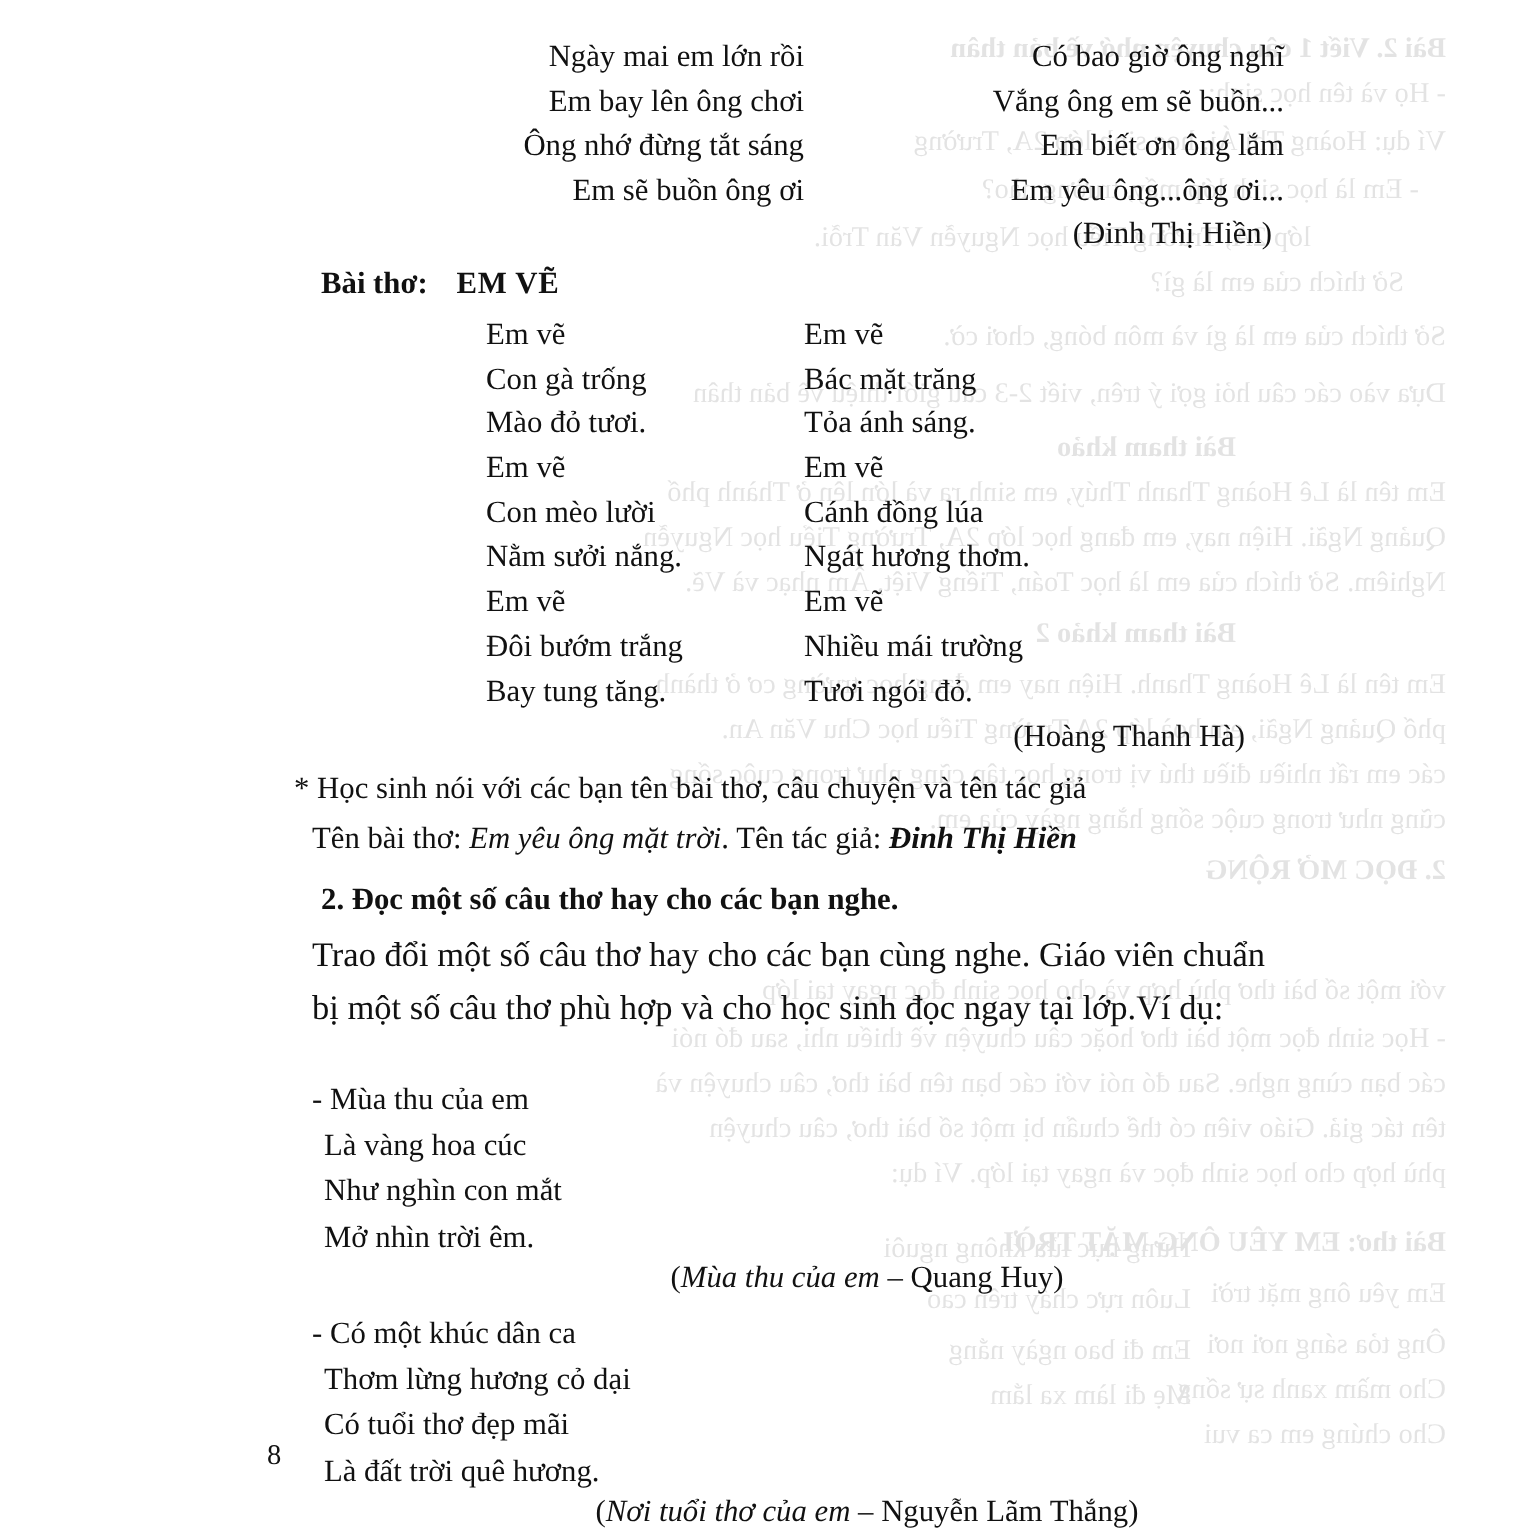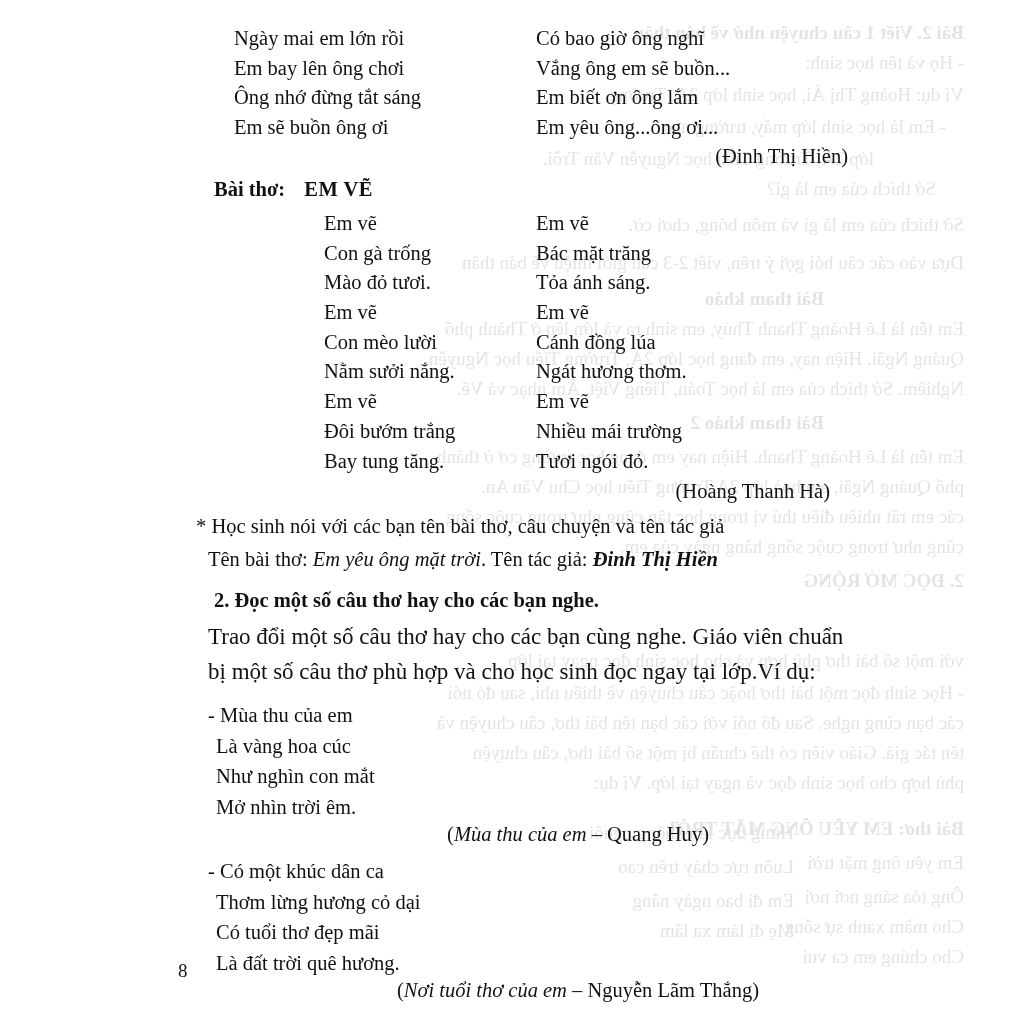--- a/index.html
+++ b/index.html
@@ -48,21 +48,21 @@
   }
 
   
   .poem-two-col {
     display: flex;
     font-size: 20.5px;
     line-height: 1.45;
   }
   .poem-two-col .col-a { width: 302px; }
   .poem-two-col .col-b { width: 320px; }
-  .poem-two-col.indent-1 { padding-left: 56px; }
+  .poem-two-col.indent-1 { padding-left: 56px; text-align: right; }
   .poem-two-col.indent-2 { padding-left: 146px; }
   .poem-two-col.indent-2 .col-a { width: 212px; }
 
   .attrib {
     text-align: right;
     font-size: 20.5px;
     padding-right: 10px;
     margin-top: 2px;
   }
   .attrib.pad-a { padding-right: 28px; }
@@ -208,21 +208,21 @@
     <div class="attrib pad-a" style="margin-top:4px">(Hoàng Thanh Hà)</div>
 
     <div class="para star">* Học sinh nói với các bạn tên bài thơ, câu chuyện và tên tác giả</div>
     <div class="para hang" style="margin-top:2px">
       <span>Tên bài thơ: </span><span class="it">Em yêu ông mặt trời</span><span>. Tên tác giả: </span><span class="it b">Đinh Thị Hiền</span>
     </div>
 
     <div class="section-title">2. Đọc một số câu thơ hay cho các bạn nghe.</div>
     <div class="body-text">Trao đổi một số câu thơ hay cho các bạn cùng nghe. Giáo viên chuẩn bị một số câu thơ phù hợp và cho học sinh đọc ngay tại lớp.Ví dụ:</div>
 
-    <div class="verse-block" style="margin-top:10px">
+    <div class="verse-block" style="margin-top:28px">
       <div>- Mùa thu của em</div>
       <div style="padding-left:8px">Là vàng hoa cúc</div>
       <div style="padding-left:8px">Như nghìn con mắt</div>
       <div style="padding-left:8px">Mở nhìn trời êm.</div>
     </div>
     <div class="source-line">
       <span>(</span><span class="it">Mùa thu của em</span><span> – </span><span>Quang Huy</span><span>)</span>
     </div>
 
     <div class="verse-block" style="margin-top:10px">

